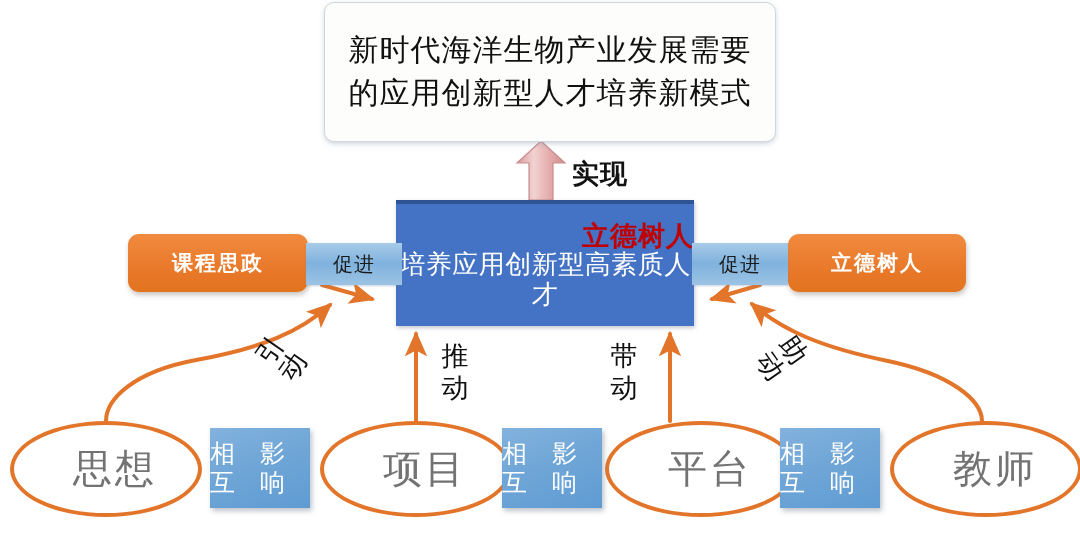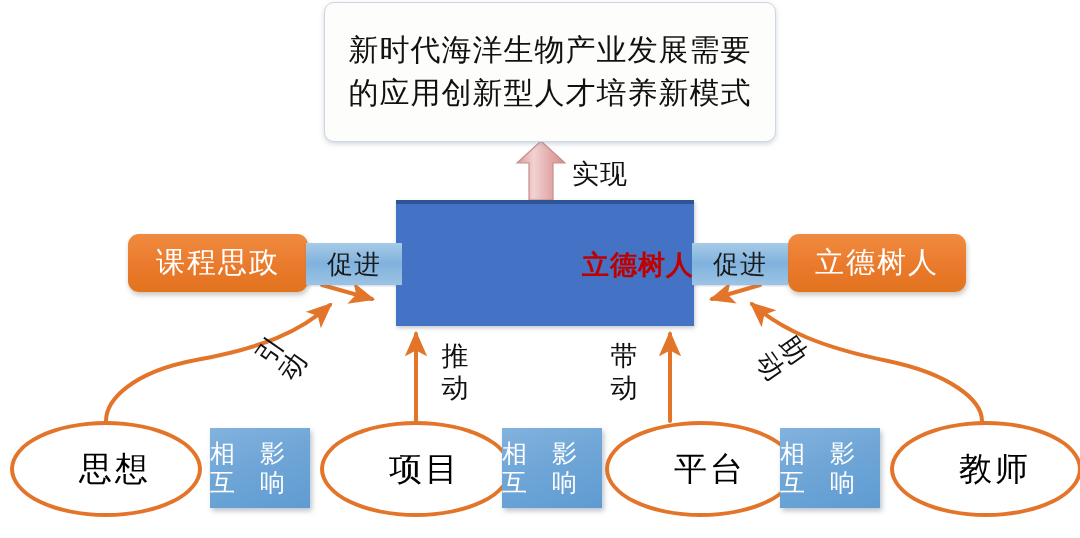--- a/index.html
+++ b/index.html
@@ -91,79 +91,79 @@
     height: 58px;
     border-radius: 11px;
     background: linear-gradient(180deg, #f08b3f 0%, #ea7a2c 55%, #e2731f 100%);
     display: flex;
     align-items: center;
     justify-content: center;
     box-shadow: 1px 3px 5px rgba(120,110,100,0.40);
   }
   .pill-text {
     font-family: "DejaVu Serif", "Liberation Serif", serif;
-    font-size: 29px;
-    font-weight: normal;
+    font-size: 21px;
+    font-weight: bold;
     color: #ffffff;
     letter-spacing: 2px;
   }
   #pill-left  { left: 128px; top: 234px; width: 180px; }
   #pill-right { left: 788px; top: 234px; width: 178px; }
 
   
   .band {
     position: absolute;
     top: 243px;
     width: 96px;
     height: 42px;
     background: linear-gradient(180deg, #a8cbe8 0%, #7fb2dd 48%, #9cc3e4 100%);
     display: flex;
     align-items: center;
     justify-content: center;
     box-shadow: 0 1px 2px rgba(110,130,155,0.35);
   }
   .band-text {
     font-family: Liberation Sans, sans-serif;
-    font-size: 26px;
+    font-size: 20px;
     color: #1a1a1a;
     letter-spacing: 1px;
   }
   #band-left  { left: 306px; }
   #band-right { left: 692px; }
 
   
   .realize-label {
     position: absolute;
     left: 572px;
     top: 156px;
     font-family: "DejaVu Sans", "Liberation Sans", sans-serif;
     font-size: 27px;
-    font-weight: normal;
+    font-weight: bold;
     color: #121212;
     letter-spacing: 1px;
   }
 
   
   .ellipse {
     position: absolute;
     top: 421px;
     width: 192px;
     height: 96px;
     border: 4px solid #e3752a;
     border-radius: 50%;
     background: #ffffff;
     display: flex;
     align-items: center;
     justify-content: center;
     box-sizing: border-box;
   }
   .ellipse-text {
     font-family: "DejaVu Sans", "Liberation Sans", sans-serif;
-    font-size: 33px;
-    color: #000000;
+    font-size: 39px;
+    color: #737373;
     letter-spacing: 3px;
     margin-left: 18px;
   }
   #ellipse-1 { left: 10px; }
   #ellipse-2 { left: 320px; }
   #ellipse-3 { left: 605px; }
   #ellipse-4 { left: 890px; }
 
   
   .mutual {
@@ -264,20 +264,21 @@
   </svg>
 
   <div class="goal-box">
     <div class="goal-text">新时代海洋生物产业发展需要的应用创新型人才培养新模式</div>
   </div>
 
   <div class="realize-label">实现</div>
 
   <div class="core-box">
     <div class="core-title">立德树人</div>
+    <div class="core-sub">培养应用创新型高素质人才</div>
   </div>
 
   <div class="pill" id="pill-left">
     <span class="pill-text">课程思政</span>
   </div>
   <div class="pill" id="pill-right">
     <span class="pill-text">立德树人</span>
   </div>
 
   <div class="band" id="band-left">

